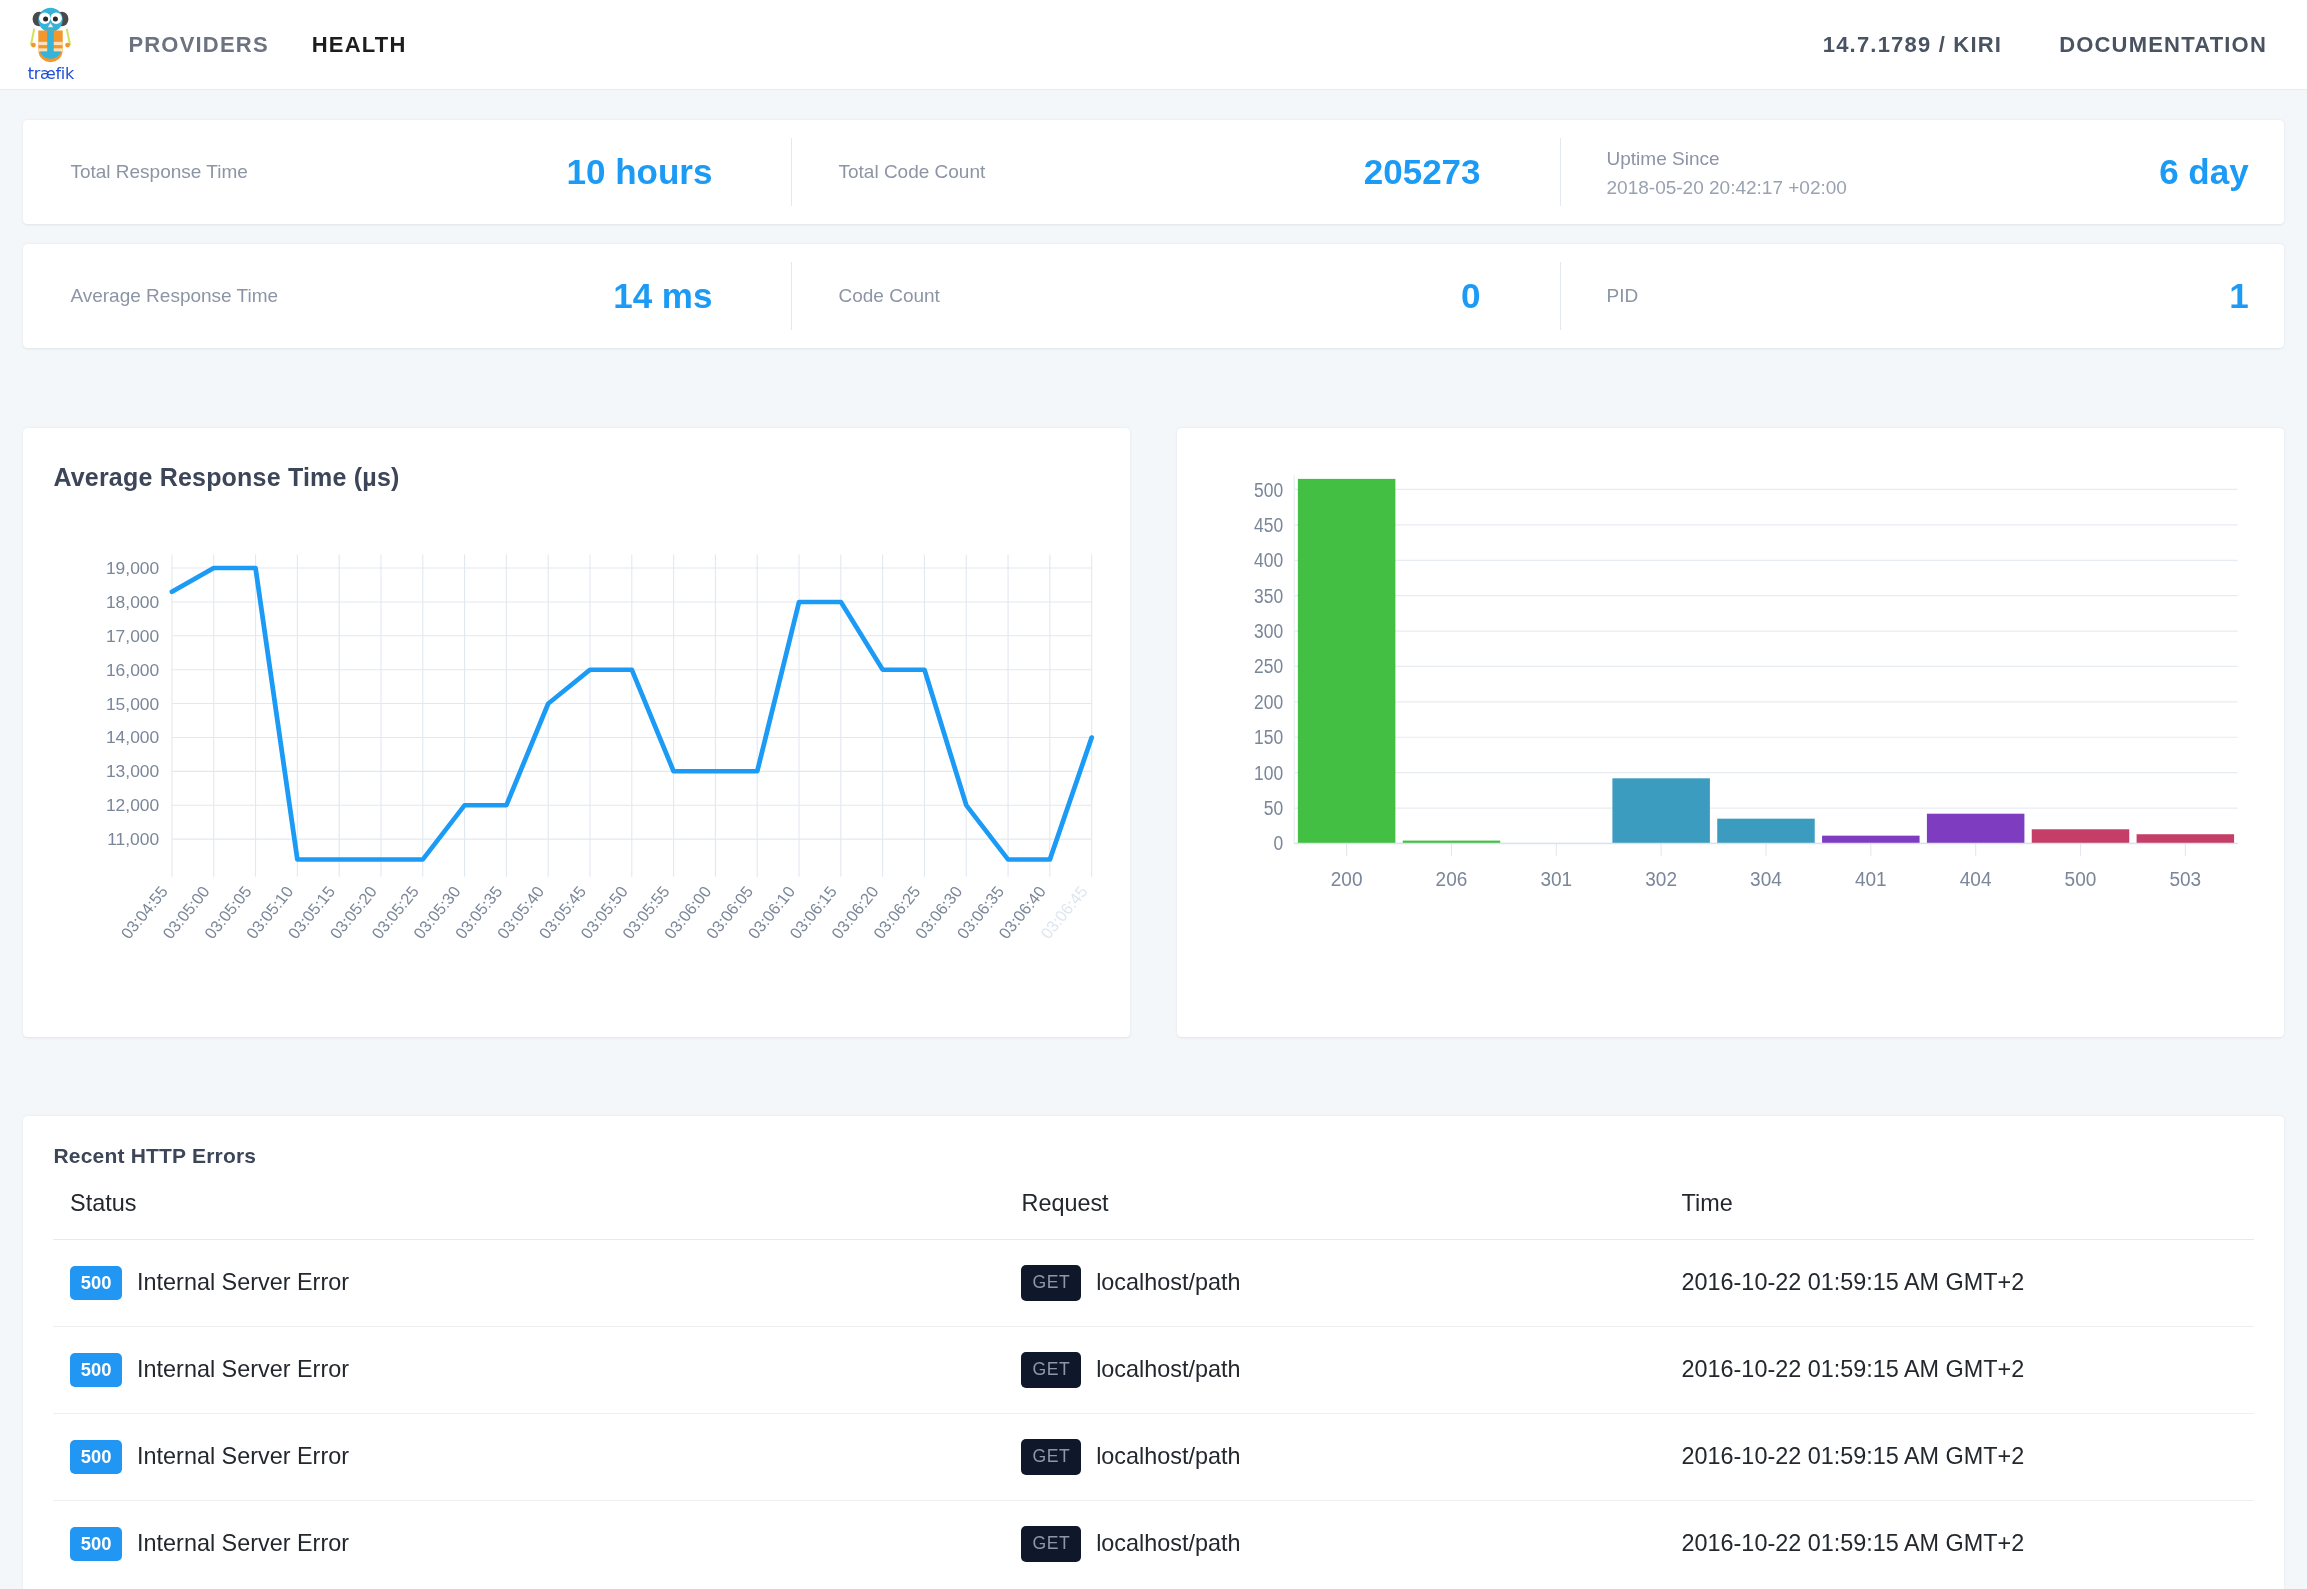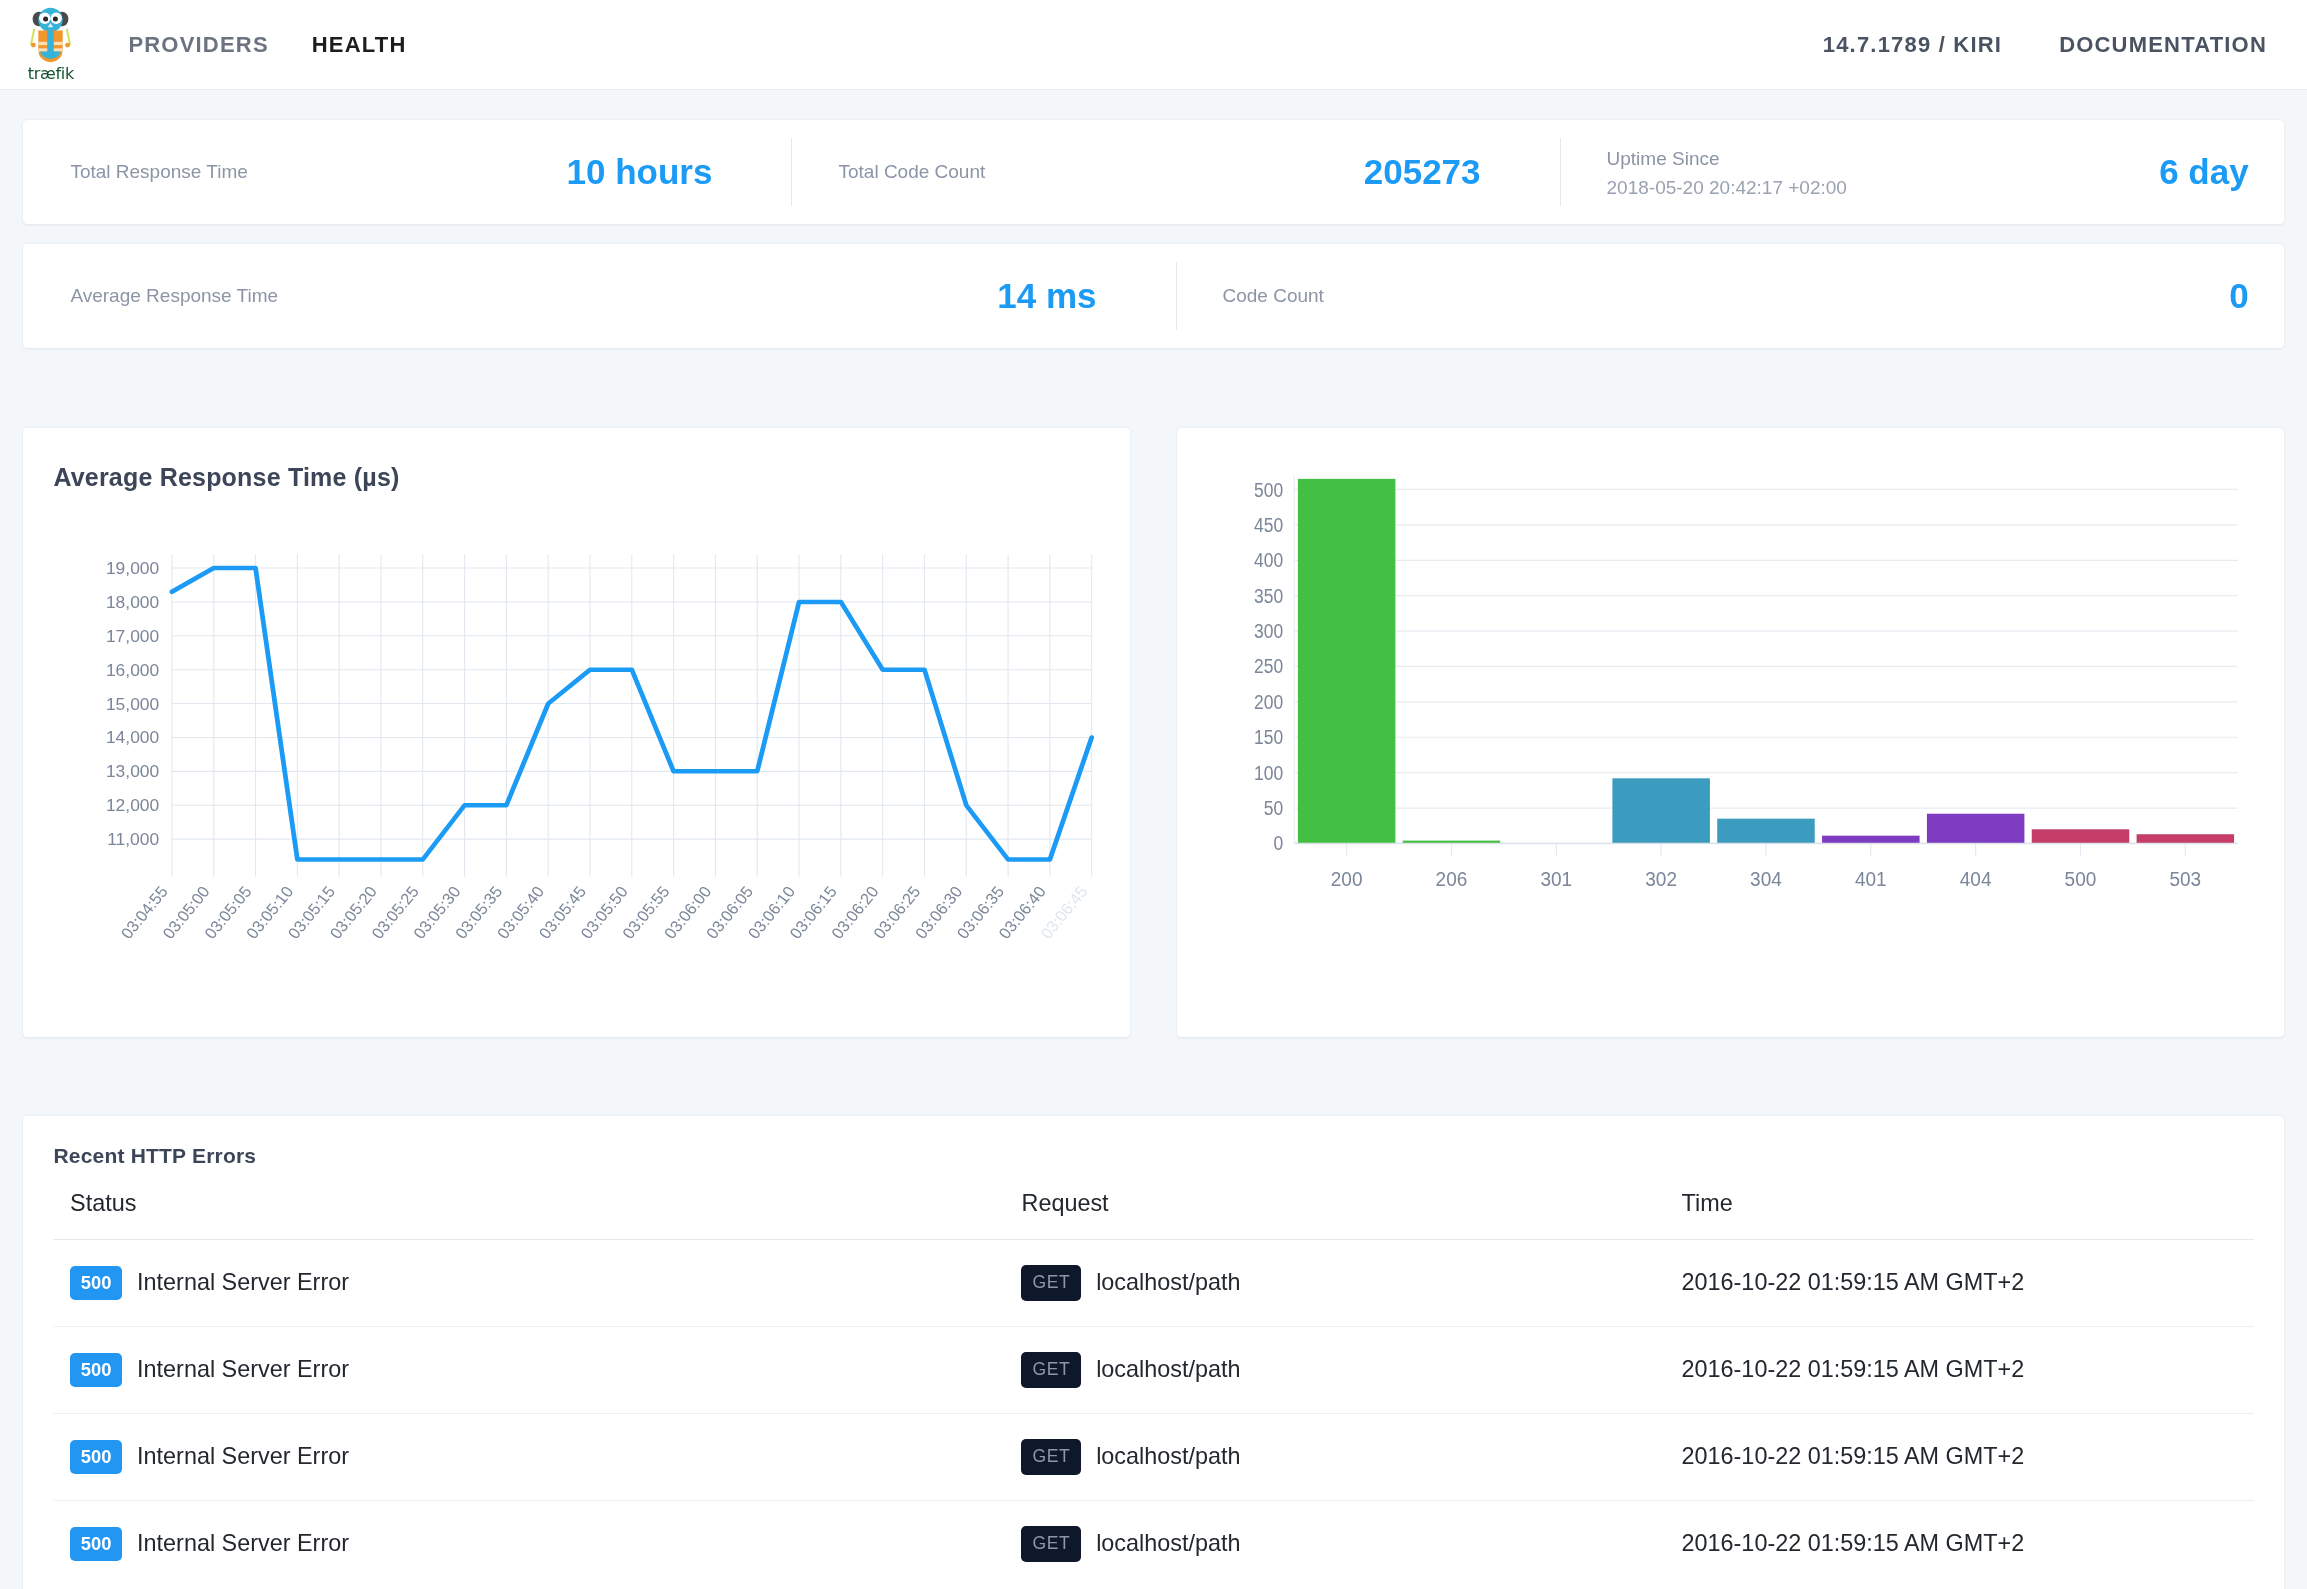--- a/index.html
+++ b/index.html
@@ -17,21 +17,21 @@
     background: #ffffff;
     display: flex;
     align-items: center;
     padding: 0 40px 0 23.4px;
     border-bottom: 0.8px solid #e8ecf1;
     position: relative;
   }
   .brand { width: 55px; height: 77px; display: flex; flex-direction: column;
            align-items: center; justify-content: center; flex: none; }
   .brand svg { display: block; }
-  .brand-word { font-size: 16px; color: #14532d; letter-spacing: -0.3px;
+  .brand-word { font-size: 16px; color: #1d4ed8; letter-spacing: -0.3px;
                 margin-top: 1px; font-family: "DejaVu Sans", sans-serif; }
   .nav-left { display: flex; gap: 43px; margin-left: 50px; }
   .nav-link {
     font-size: 22px; font-weight: bold; letter-spacing: 1.2px;
     color: #6b7280; text-decoration: none; cursor: pointer;
   }
   .nav-link.active { color: #1d1d1d; }
   .nav-right { margin-left: auto; display: flex; align-items: flex-end; gap: 57px; }
   .nav-right .nav-link { color: #4a5362; }
 
@@ -157,20 +157,24 @@
   </div>
 
   <div class="card stat-row">
     <div class="stat-cell">
       <span class="stat-label">Average Response Time</span>
       <span class="stat-value">14 ms</span>
     </div>
     <div class="stat-cell">
       <span class="stat-label">Code Count</span>
       <span class="stat-value">0</span>
+    </div>
+    <div class="stat-cell">
+      <span class="stat-label">PID</span>
+      <span class="stat-value">1</span>
     </div>
   </div>
 
   <div class="chart-row">
     <div class="card chart-card">
       <div class="chart-title">Average Response Time (µs)</div>
       <div class="chart-body">
         <svg id="lineChart" viewBox="0 0 1320 620" preserveAspectRatio="none">
             <line x1="150" y1="393.82608695652175" x2="1310" y2="393.82608695652175" stroke="#e2e8ef" stroke-width="1.4"></line>
             <text x="134" y="401.82608695652175" text-anchor="end" font-size="22" fill="#7a8699" font-family="&quot;Liberation Sans&quot;, sans-serif">11,000</text>

